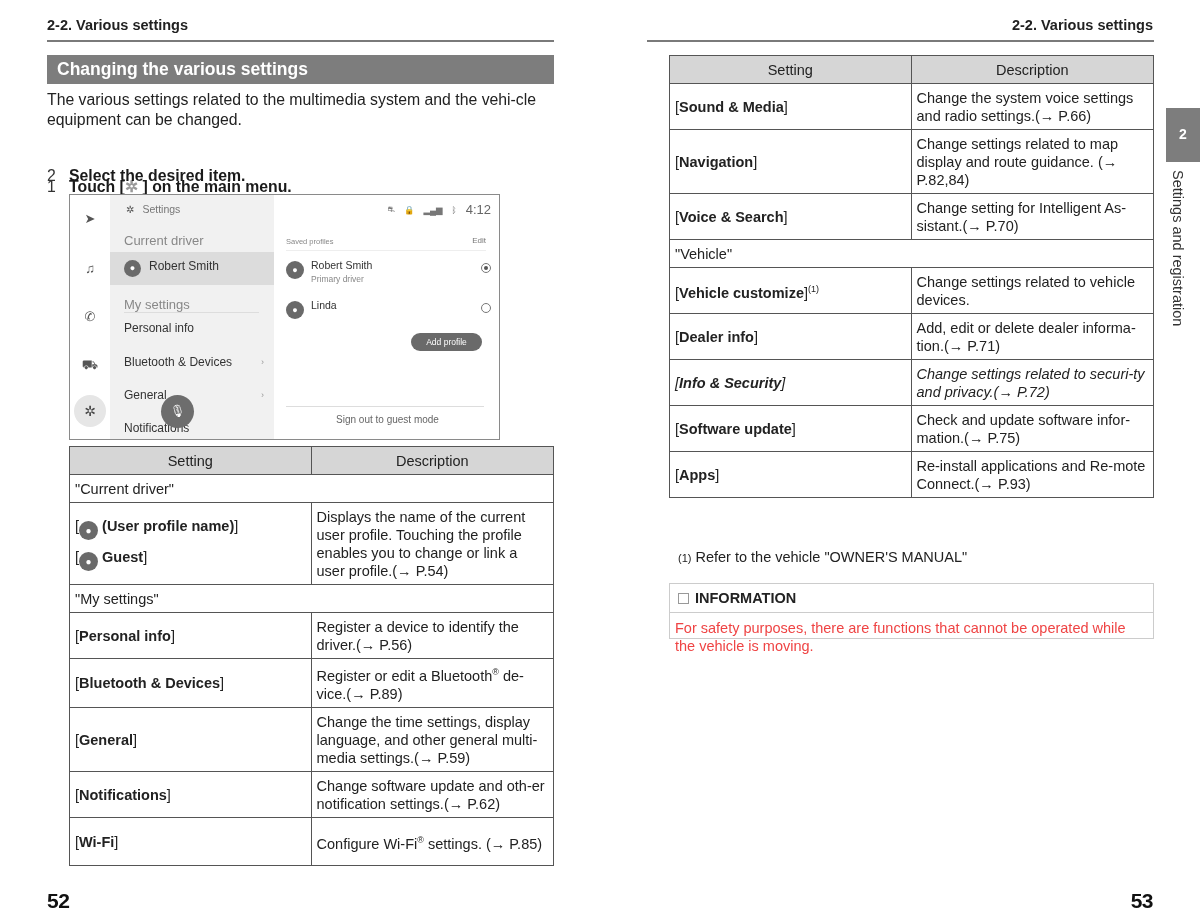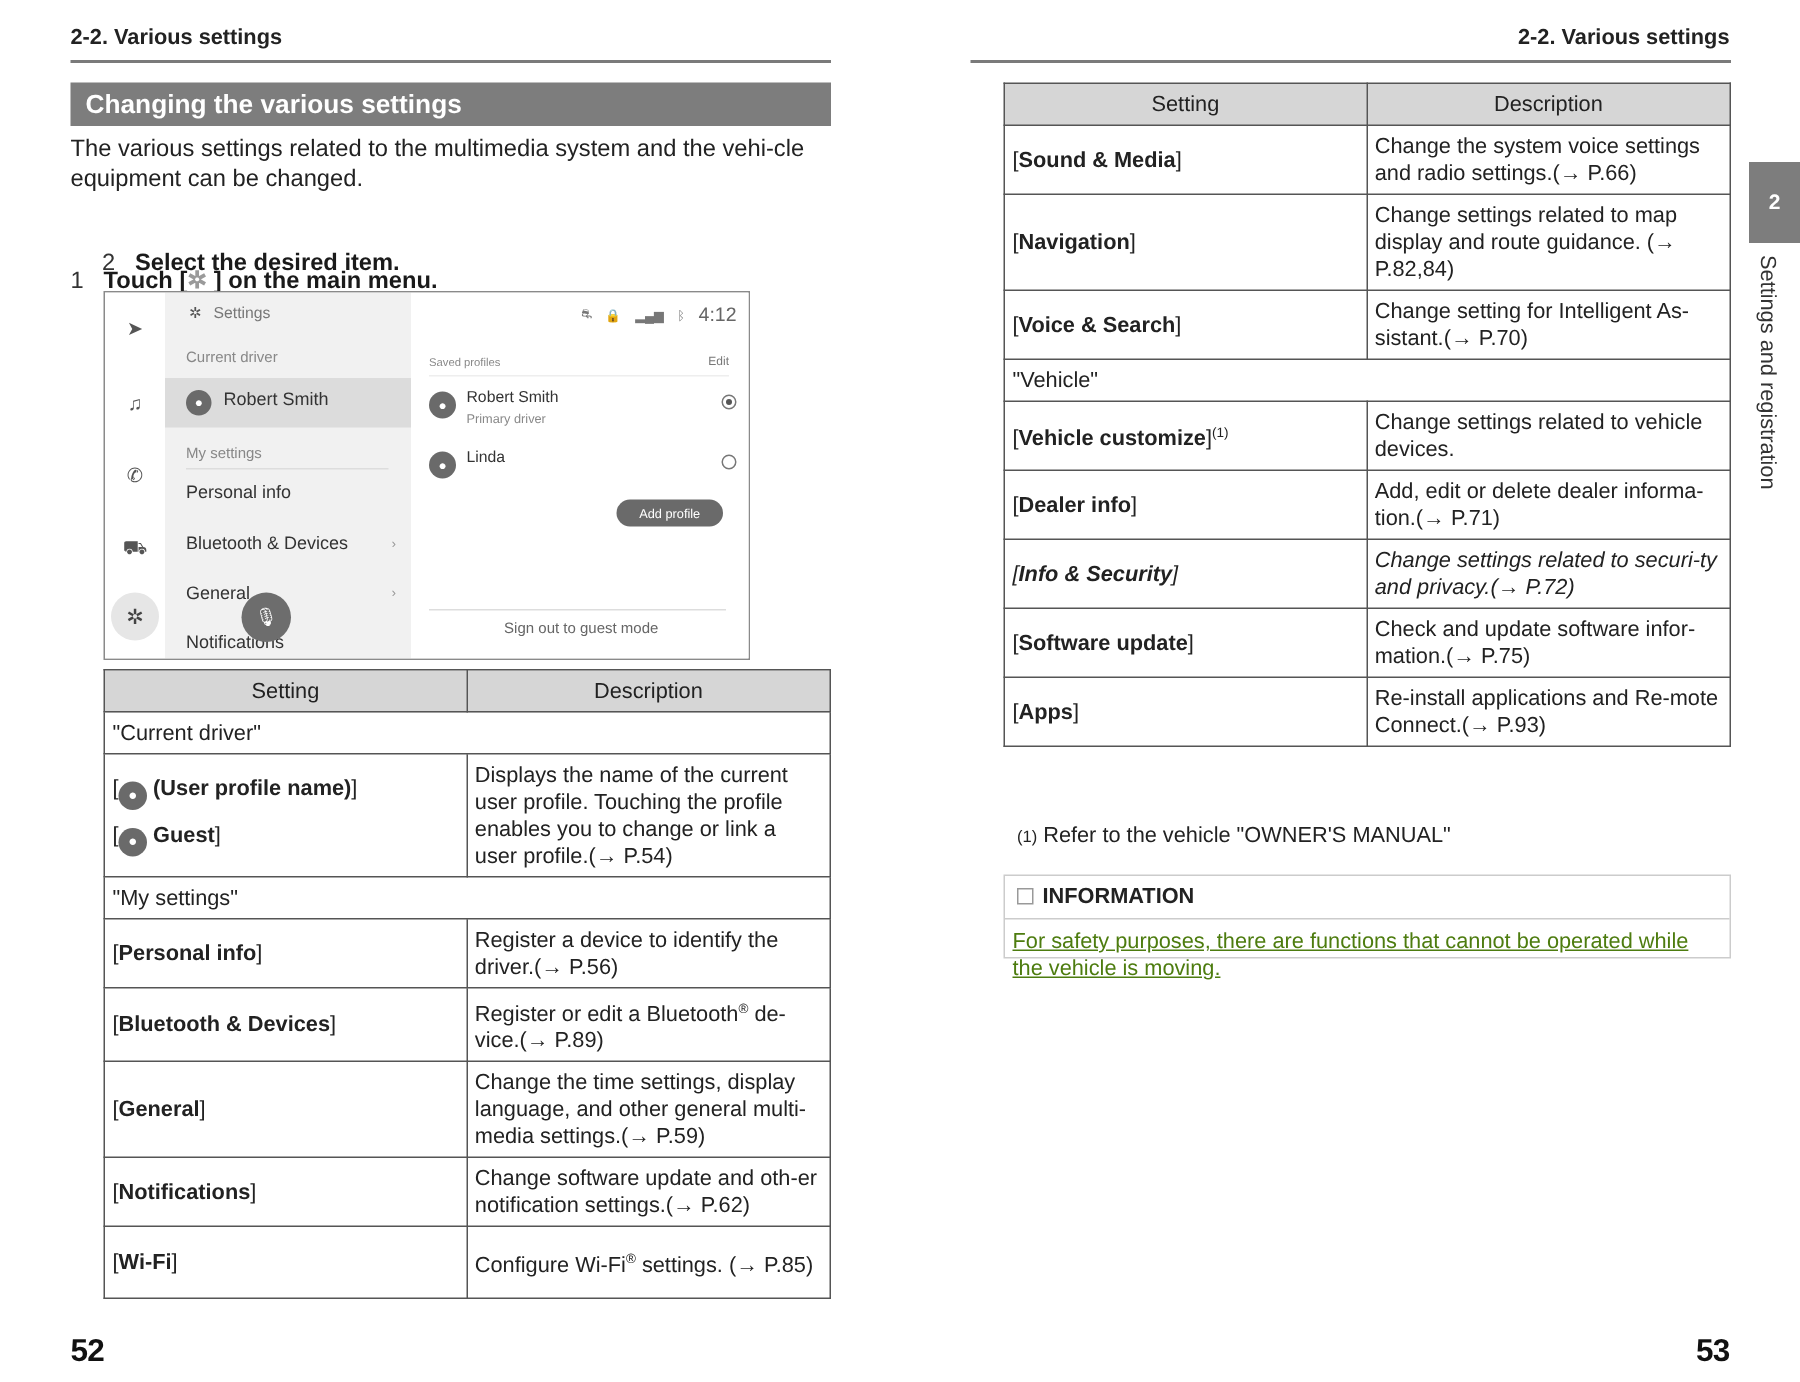--- a/index.html
+++ b/index.html
@@ -25,21 +25,21 @@
   .gear-inline { display: inline-block; color: #9a9a9a; font-weight: bold; }
 
   
   .screen { position: absolute; left: 69px; top: 194px; width: 431px; height: 246px; border: 1px solid #8a8a8a; background: #fff; overflow: hidden; }
   .nav-rail { position: absolute; left: 0; top: 0; width: 40px; height: 100%; background: #fff; }
   .rail-icon { position: absolute; left: 10px; width: 20px; height: 20px; font-size: 13px; color: #555; text-align: center; line-height: 20px; }
   .rail-gear { position: absolute; left: 4px; top: 200px; width: 32px; height: 32px; border-radius: 50%; background: #e6e6e6; color: #444; font-size: 14px; text-align: center; line-height: 32px; }
   .menu-col { position: absolute; left: 40px; top: 0; width: 164px; height: 100%; background: #f1f1f1; }
   .menu-title { position: absolute; left: 16px; top: 8px; font-size: 10.5px; color: #777; }
   .menu-title .g { font-size: 10px; color: #555; margin-right: 8px; }
-  .menu-sub { position: absolute; left: 14px; font-size: 10px; color: #888; }
+  .menu-sub { position: absolute; left: 14px; font-size: 13px; color: #888; }
   .menu-driver { position: absolute; left: 0; top: 57px; width: 164px; height: 33px; background: #dcdcdc; }
   .avatar { display: inline-block; width: 17px; height: 17px; border-radius: 50%; background: #6a6a6a; color: #fff; font-size: 9px; text-align: center; line-height: 17px; vertical-align: middle; }
   .menu-driver .avatar { position: absolute; left: 14px; top: 8px; }
   .menu-driver .name { position: absolute; left: 39px; top: 7px; font-size: 12px; color: #333; }
   .menu-rule { position: absolute; left: 14px; top: 117px; width: 135px; height: 1px; background: #ddd; }
   .menu-item { position: absolute; left: 14px; font-size: 12px; color: #333; width: 140px; }
   .menu-item .chev { position: absolute; right: 0; top: 2px; font-size: 9px; color: #999; }
   .mic-btn { position: absolute; left: 51px; top: 200px; width: 33px; height: 33px; border-radius: 50%; background: #6d6d6d; color: #fff; font-size: 12px; text-align: center; line-height: 33px; }
 
   .profile-col { position: absolute; left: 204px; top: 0; width: 227px; height: 100%; background: #fff; }
@@ -65,41 +65,41 @@
   table.spec td.group { height: 28px; }
   table.spec b { font-weight: bold; }
   .avatar-tbl { display: inline-block; width: 19px; height: 19px; border-radius: 50%; background: #6a6a6a; color: #fff; font-size: 10px; text-align: center; line-height: 19px; vertical-align: -3px; }
   sup { font-size: 9px; }
 
   .footnote { position: absolute; left: 678px; top: 549px; font-size: 14.5px; color: #222; }
   .footnote .mk { font-size: 11px; margin-right: 4px; }
   .info-box { position: absolute; left: 669px; top: 583px; width: 485px; height: 56px; border: 1px solid #ccc; }
   .info-head { height: 29px; border-bottom: 1px solid #ccc; padding: 6px 8px; font-size: 14.5px; font-weight: bold; color: #222; }
   .info-head .ico { display: inline-block; width: 11px; height: 11px; border: 1px solid #999; margin-right: 6px; vertical-align: -1px; }
-  .info-body { padding: 6px 5px; font-size: 14.5px; line-height: 18px; color: #4d7c0f; text-decoration: underline; }
+  .info-body { padding: 6px 5px; font-size: 14.5px; line-height: 18px; color: #ef4444; }
 
   .side-tab { position: absolute; left: 1166px; top: 108px; width: 34px; height: 54px; background: #7d7d7d; color: #fff; font-weight: bold; font-size: 14px; text-align: center; padding-top: 18px; }
   .side-label { position: absolute; left: 1170px; top: 170px; writing-mode: vertical-rl; font-size: 14.5px; color: #333; }
 
   .page-num { position: absolute; top: 889px; font-size: 21px; font-weight: bold; color: #111; letter-spacing: -0.5px; }
   .page-left .page-num { left: 47px; }
 </style>
 </head>
 <body>
 
 <div class="page page-left">
   <div class="running-head">2-2. Various settings</div>
   <div class="head-rule"></div>
   <div class="section-bar">Changing the various settings</div>
   <div class="intro">The various settings related to the multimedia system and the vehi-cle equipment can be changed.</div>
 
   <div class="step" style="top:141px;margin-top:36px;">
     <span class="num">1</span><span>Touch [</span><span class="gear-inline">✲</span><span> ] on the main menu.</span>
   </div>
-  <div class="step" style="top:167px;margin-left:21px;">
+  <div class="step" style="top:167px;">
     <span class="num">2</span><span>Select the desired item.</span>
   </div>
 
   <div class="screen">
     <div class="nav-rail">
       <div class="rail-icon" style="top:14px;">➤</div>
       <div class="rail-icon" style="top:64px;">♫</div>
       <div class="rail-icon" style="top:112px;">✆</div>
       <div class="rail-icon" style="top:160px;">⛟</div>
       <div class="rail-gear">✲</div>

